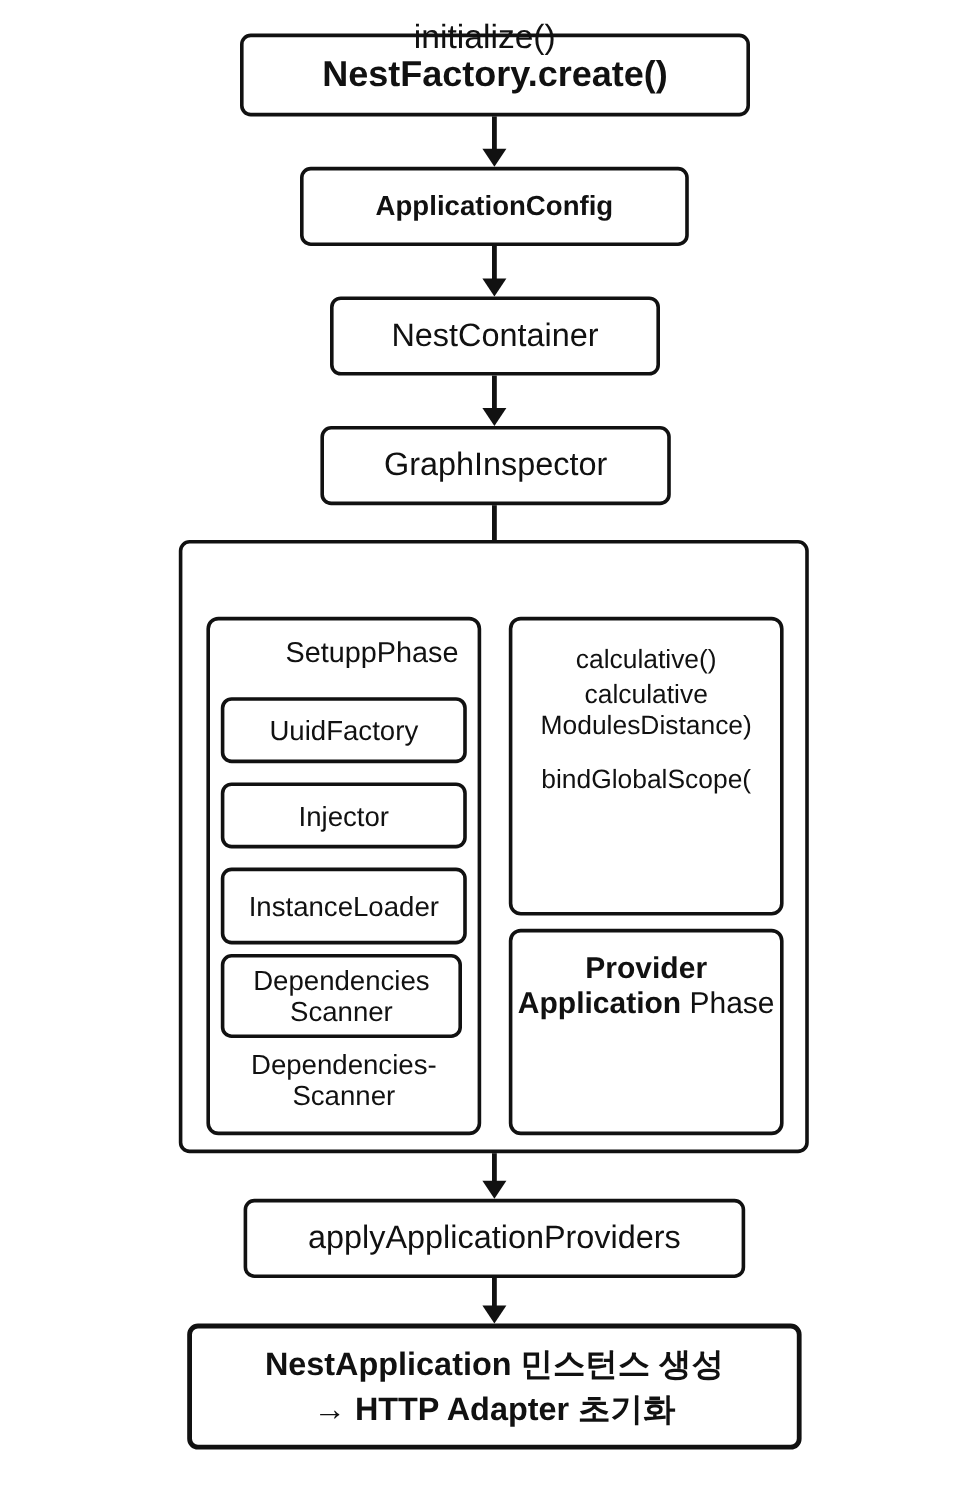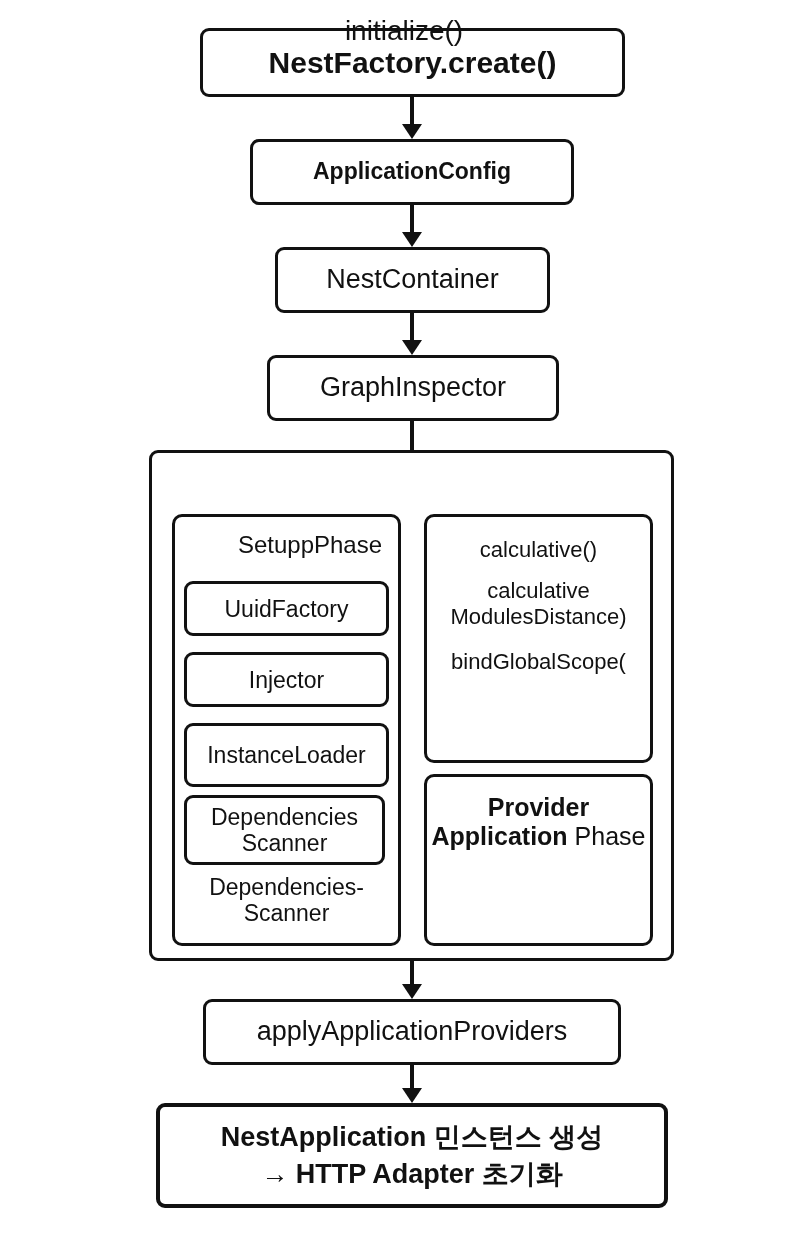--- a/index.html
+++ b/index.html
@@ -93,21 +93,21 @@
 
   .phase-line {
     text-align: center;
     font-size: 22px;
     color: #111111;
     line-height: 1.15;
     white-space: pre-line;
     padding: 0 4px;
   }
   #scan-l1 { margin-top: 20px; }
-  #scan-l2 { margin-top: 16px; }
+  #scan-l2 { margin-top: 4px; }
   #scan-l3 { margin-top: 20px; }
   #prov-l1 { margin-top: 18px; }
 
   
   .subnode {
     position: absolute;
     box-sizing: border-box;
     border: 3px solid #111111;
     border-radius: 9px;
     background: #ffffff;

